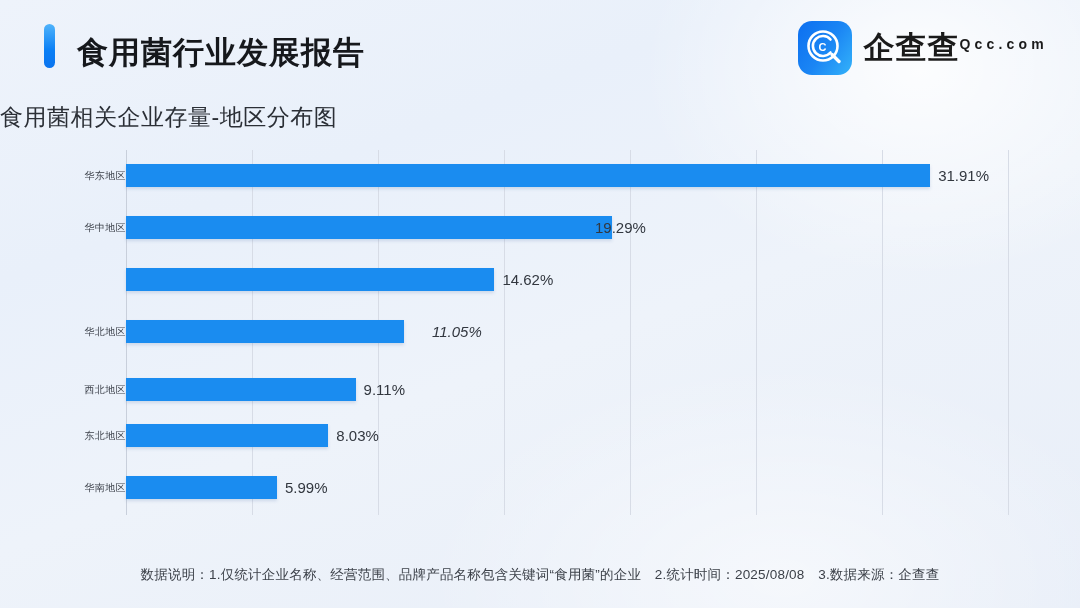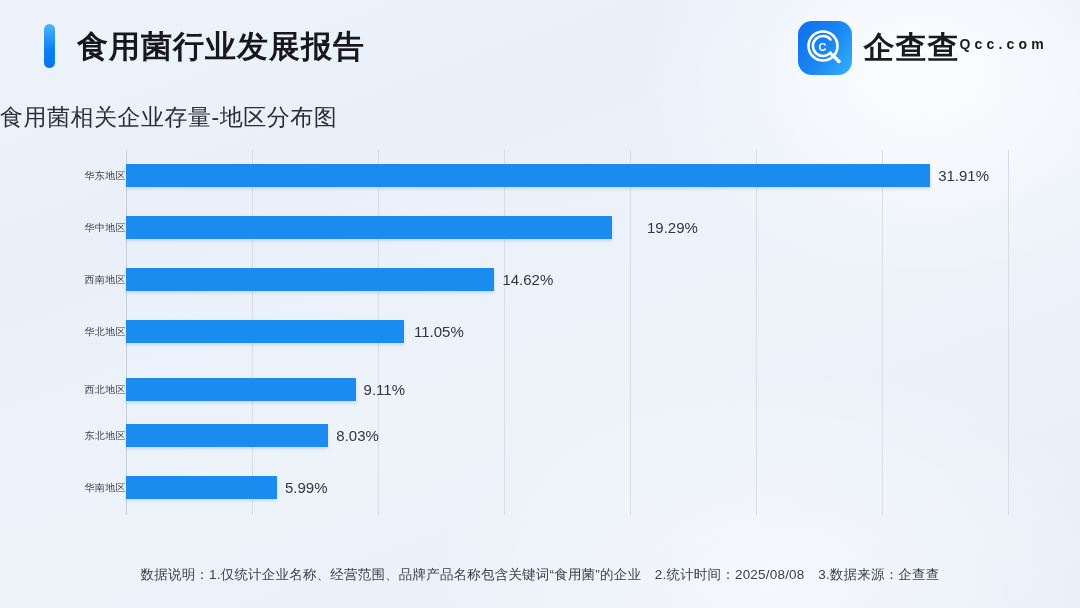--- a/index.html
+++ b/index.html
@@ -40,21 +40,21 @@
     position: absolute;
     left: 0; top: 0;
     width: 1080px;
     height: 92px;
   }
   .title-wrap {
     position: absolute;
     left: 44px;
     top: 24px;
     display: flex;
-    align-items: center;
+    align-items: flex-end;
   }
   .title-bar {
     width: 11px;
     height: 44px;
     border-radius: 6px;
     background: linear-gradient(180deg, #4fb3fb 0%, #0a7ff5 60%, #0b74ef 100%);
     margin-right: 22px;
   }
   .title-text {
     font-size: 31px;
@@ -230,31 +230,30 @@
     </div>
   <div id="rows">
       <div class="row" style="top: 13px;">
         <div class="row-label">华东地区</div>
         <div class="bar" style="width: 804.132px; background: rgb(26, 140, 240);"></div>
         <div class="bar-value" style="left: 938.132px;">31.91%</div>
       </div>
       <div class="row" style="top: 65px;">
         <div class="row-label">华中地区</div>
         <div class="bar" style="width: 486.108px; background: rgb(26, 140, 240);"></div>
-        <div class="bar-value" style="left: 647px;">19.29%</div>
+        <div class="bar-value" style="left: 595px;">19.29%</div>
       </div>
       <div class="row" style="top: 117px;">
-        <div class="row-label">西南地区</div>
         <div class="bar" style="width: 368.424px; background: rgb(26, 140, 240);"></div>
         <div class="bar-value" style="left: 502.424px;">14.62%</div>
       </div>
       <div class="row" style="top: 169px;">
         <div class="row-label">华北地区</div>
         <div class="bar" style="width: 278.46px; background: rgb(26, 140, 240);"></div>
-        <div class="bar-value" style="left: 414px;">11.05%</div>
+        <div class="bar-value" style="left: 432px; font-style: italic;">11.05%</div>
       </div>
       <div class="row" style="top: 221px; margin-top: 6px;">
         <div class="row-label">西北地区</div>
         <div class="bar" style="width: 229.572px; background: rgb(26, 140, 240);"></div>
         <div class="bar-value" style="left: 363.572px;">9.11%</div>
       </div>
       <div class="row" style="top: 273px;">
         <div class="row-label">东北地区</div>
         <div class="bar" style="width: 202.356px; background: rgb(26, 140, 240);"></div>
         <div class="bar-value" style="left: 336.356px;">8.03%</div>

